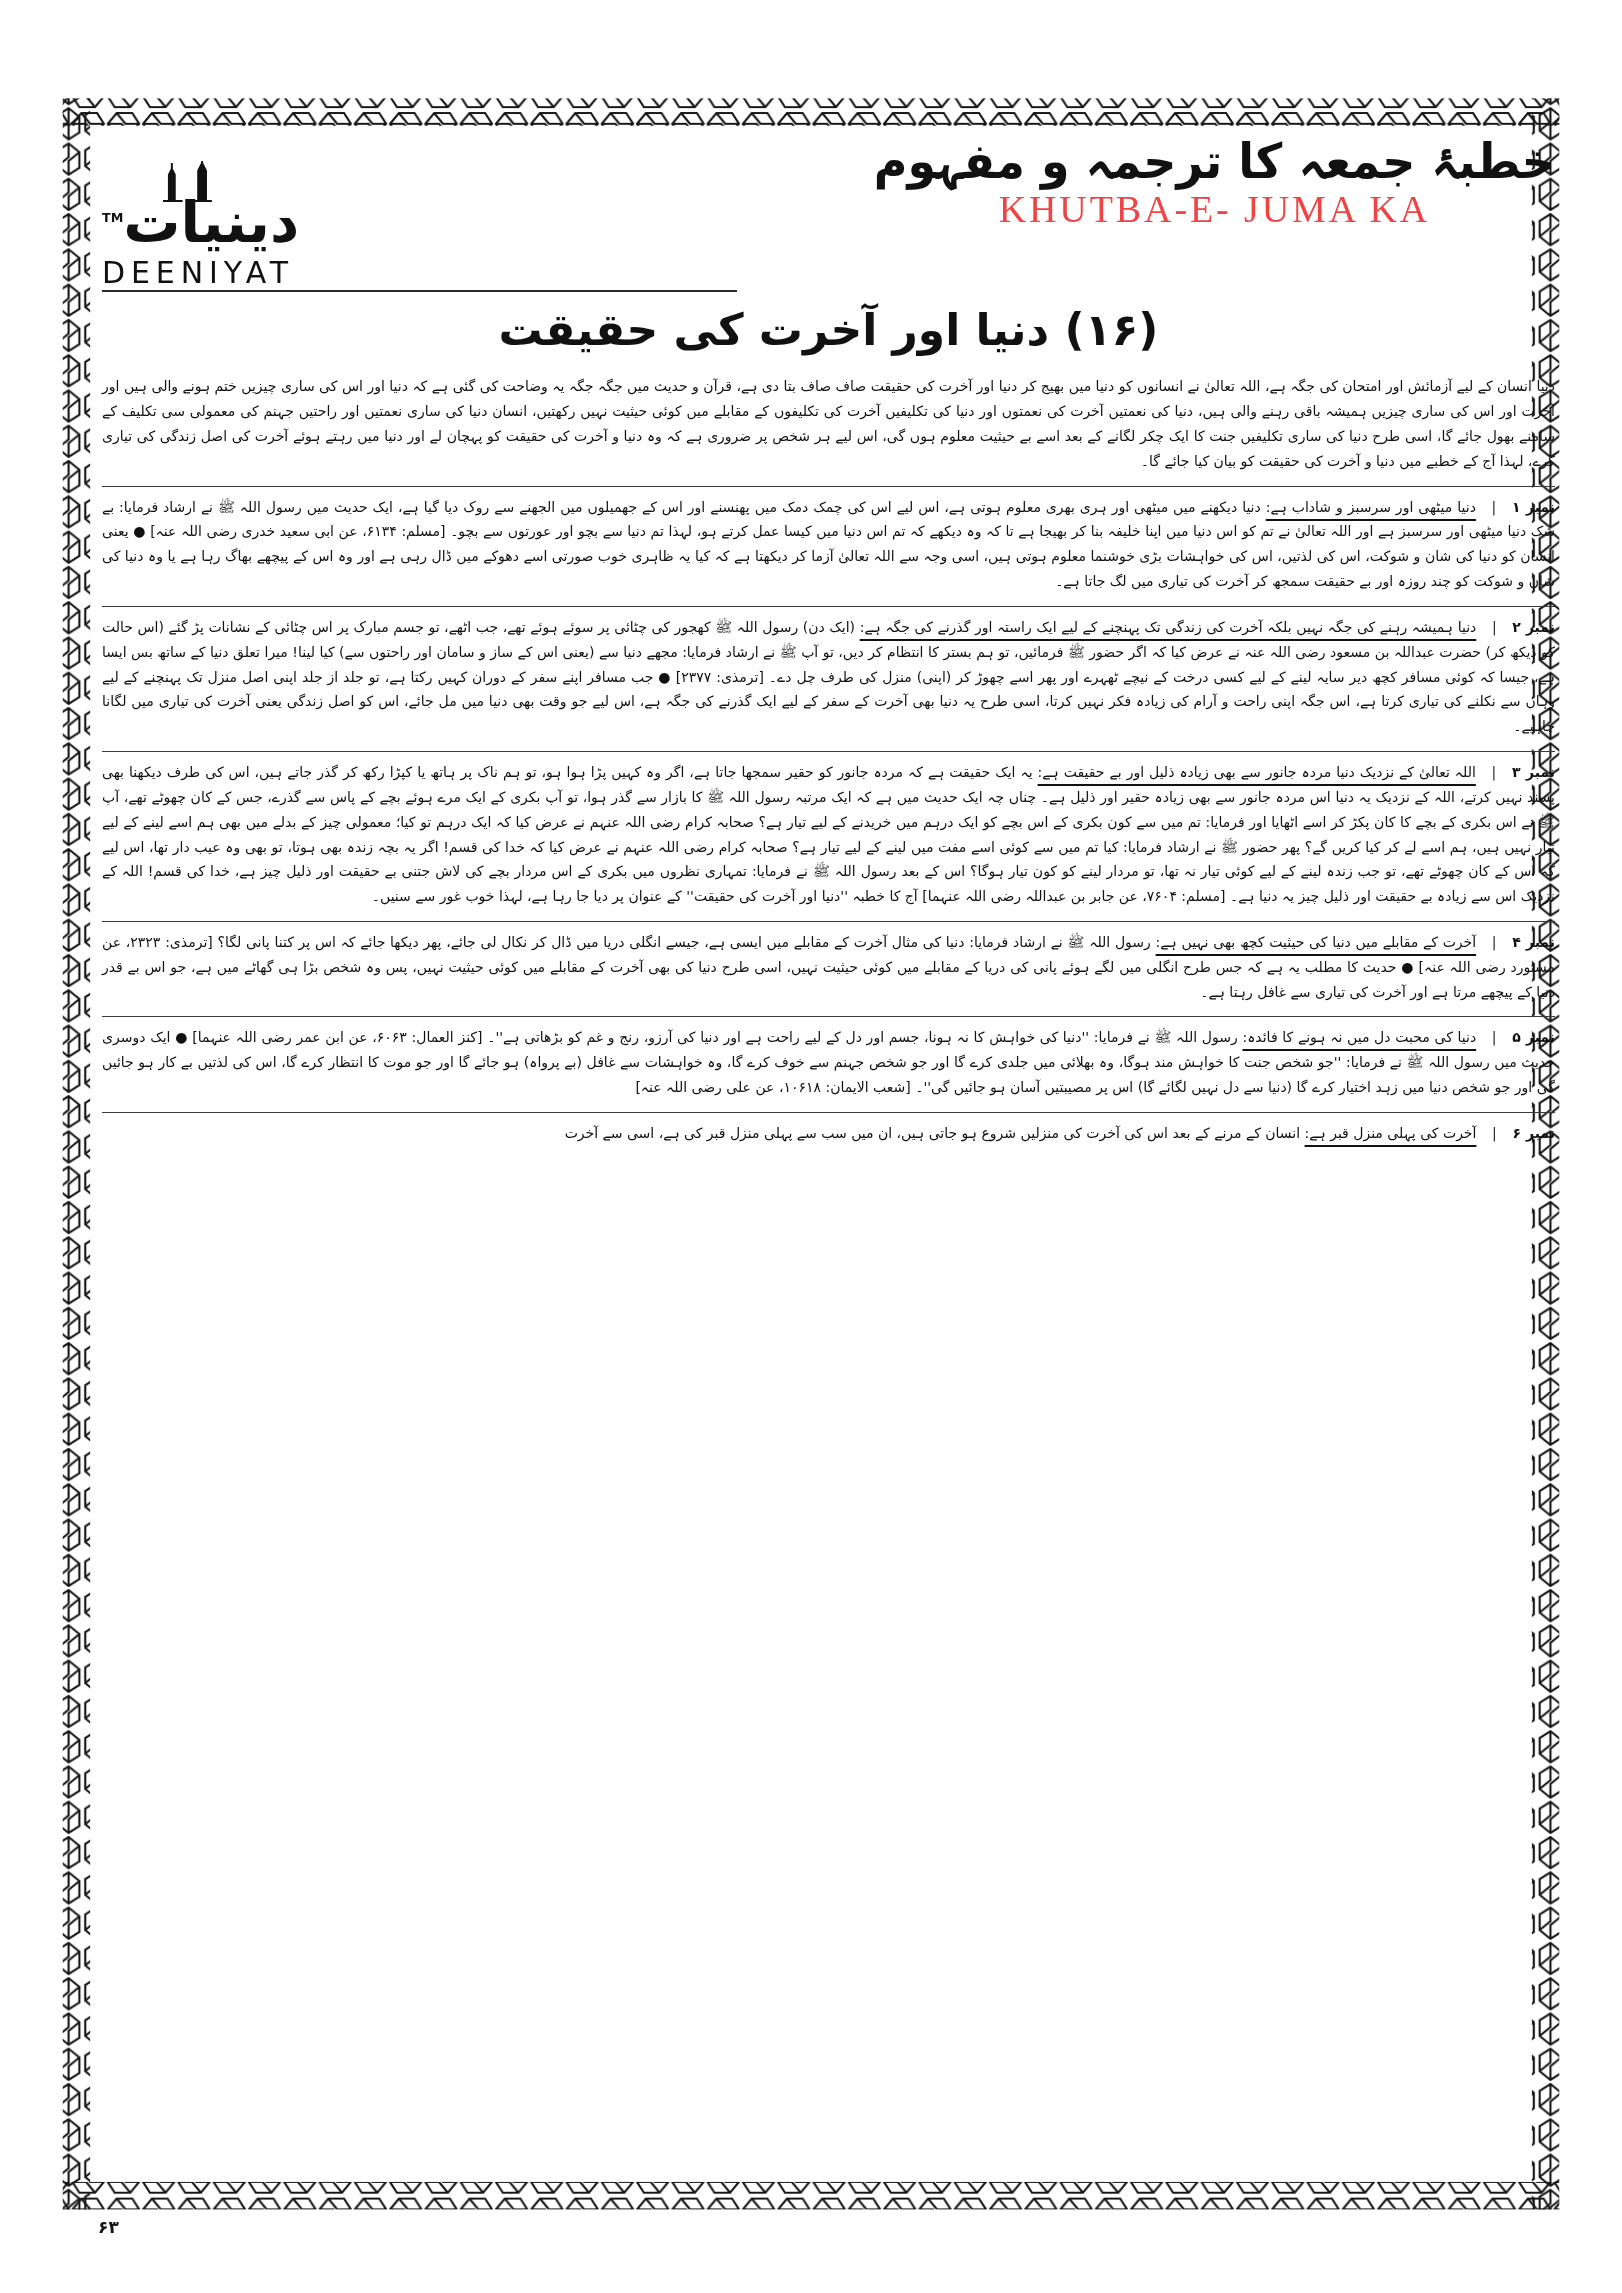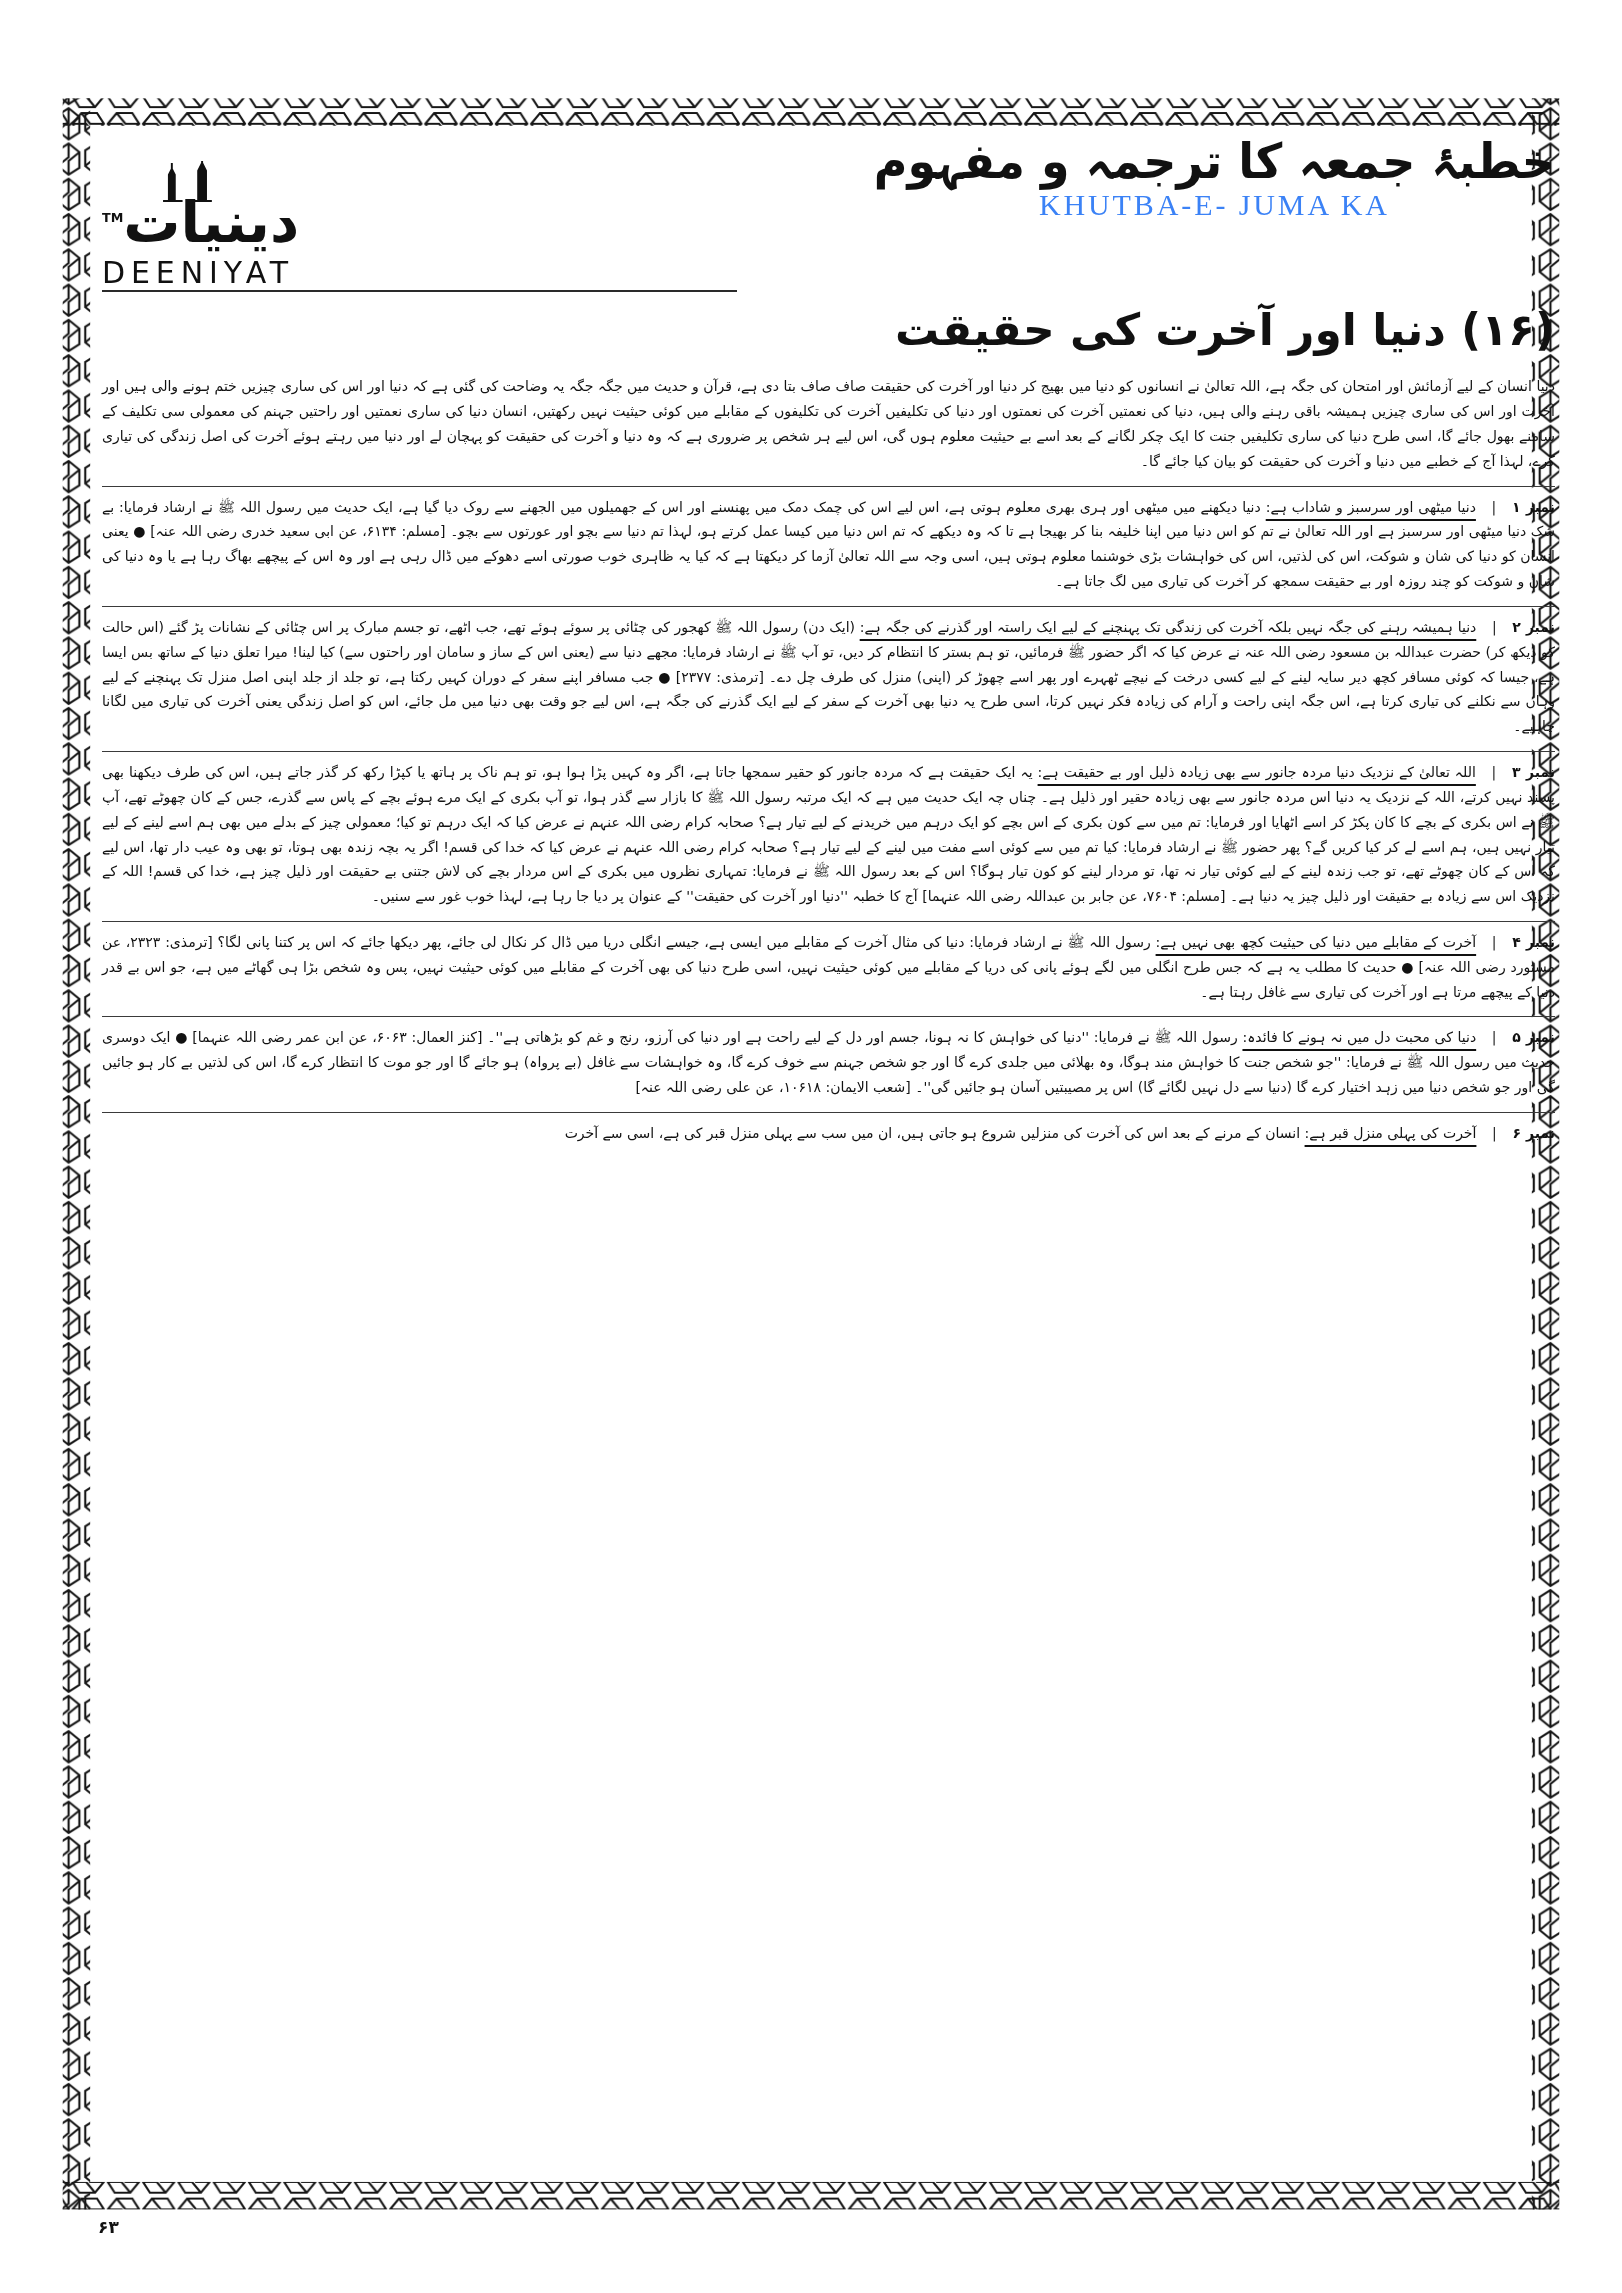--- a/index.html
+++ b/index.html
@@ -16,24 +16,24 @@
     position:absolute;left:102px;top:135px;width:1453px;
   }
   .header{display:flex;justify-content:space-between;align-items:flex-start;direction:ltr;height:165px;}
   .logo{position:relative;padding-top:25.5px;}
   .logo-minarets{display:block;margin:0 0 -7.8px 57px;}
   .logo-ar{font-size:57px;font-weight:bold;line-height:1;direction:rtl;letter-spacing:-2px;}
   .logo-ar sup{font-size:12.7px;font-weight:bold;letter-spacing:0;vertical-align:super;}
   .logo-en{font-size:30px;font-weight:normal;letter-spacing:5.9px;margin-top:4px;}
   .titles{text-align:center;}
   .callig{font-size:46px;font-weight:bold;direction:rtl;line-height:1.15;transform:scaleY(1.05);}
-  .en1,.en2{font-family:"Liberation Serif",serif;font-size:30px;letter-spacing:2.9px;line-height:1.15;color:#3b82f6;}
+  .en1,.en2{font-family:"Liberation Serif",serif;font-size:38px;letter-spacing:2.9px;line-height:1.15;color:#ef4444;}
   .header-rule{position:absolute;left:0;top:155px;width:635px;border-top:2px solid #2a2a2a;}
   .main-title{
-    direction:rtl;text-align:right;
+    direction:rtl;text-align:center;
     font-size:44px;font-weight:bold;margin:3.9px 0 9.8px 0;line-height:1.2;
   }
   #sections{direction:rtl;}
   .section{
     direction:rtl;text-align:justify;
     font-size:14px;line-height:1.78;
     padding:7.8px 0 11.8px 0;
   }
   .section:not(:first-child){border-top:1.5px solid #3a3a3a;}
   .sec-num{font-weight:bold;white-space:nowrap;}

